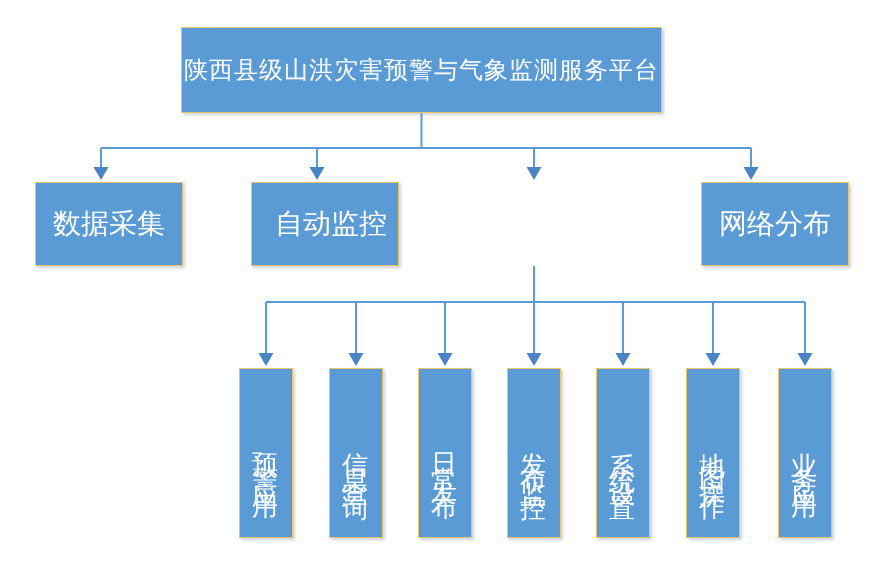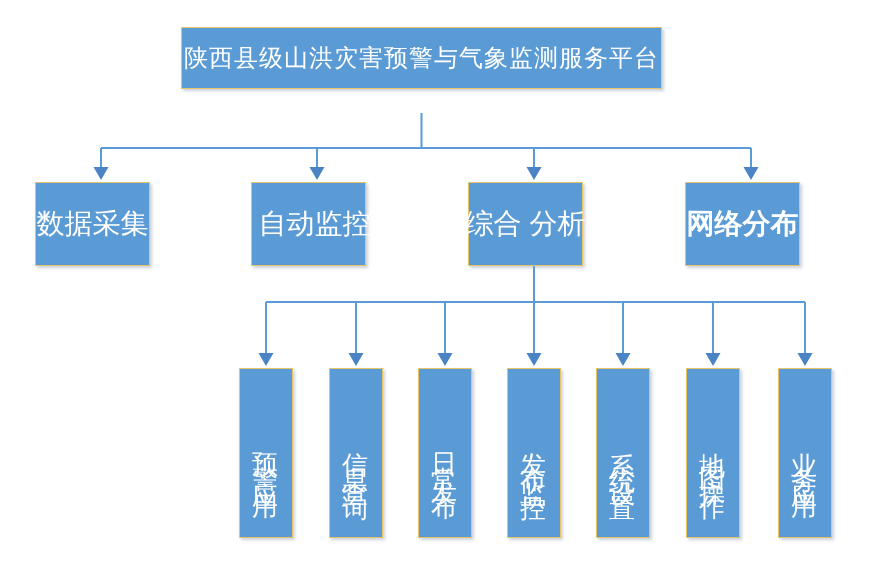--- a/index.html
+++ b/index.html
@@ -37,35 +37,35 @@
     box-sizing: border-box;
     color: var(--text-color);
     display: flex;
     align-items: center;
     justify-content: center;
     text-align: center;
     box-shadow: 2px 2px 3px rgba(140,155,175,0.45);
   }
   .root-box {
     left: 181px; top: 27px;
-    width: 481px; height: 62px;
+    width: 481px; height: 86px;
     font-size: 24px;
     letter-spacing: 1px;
     white-space: nowrap;
   }
   .l2 {
     top: 182px;
-    width: 115px; height: 84px;
+    width: 148px; height: 84px;
     font-size: 28px;
     white-space: nowrap;
   }
   .l2-0 { left: 35px; }
   .l2-1 { left: 251px; padding-left: 12px; }
   .l2-2 { left: 468px; }
-  .l2-3 { left: 685px; font-weight: bold; }
+  .l2-3 { left: 701px; }
   .l3 {
     top: 368px;
     width: 54px; height: 170px;
     font-size: 26px;
   }
   .l3-0 { left: 239px; }
   .l3-1 { left: 329px; }
   .l3-2 { left: 418px; }
   .l3-3 { left: 507px; }
   .l3-4 { left: 596px; }
@@ -105,21 +105,20 @@
       <polygon class="arrow" points="615.5,353 630.5,353 623,366"></polygon>
       <polygon class="arrow" points="705.5,353 720.5,353 713,366"></polygon>
       <polygon class="arrow" points="797.5,353 812.5,353 805,366"></polygon>
     </g>
   </svg>
 
   <div class="box root-box">陕西县级山洪灾害预警与气象监测服务平台</div>
 
   <div class="box l2 l2-0">数据采集</div>
   <div class="box l2 l2-1">自动监控</div>
-  <div class="box l2 l2-2">综合 分析</div>
   <div class="box l2 l2-3">网络分布</div>
 
   <div class="box l3 l3-0">
     <span class="vtext">预警应用</span>
   </div>
   <div class="box l3 l3-1">
     <span class="vtext">信息查询</span>
   </div>
   <div class="box l3 l3-2">
     <span class="vtext">日常发布</span>

